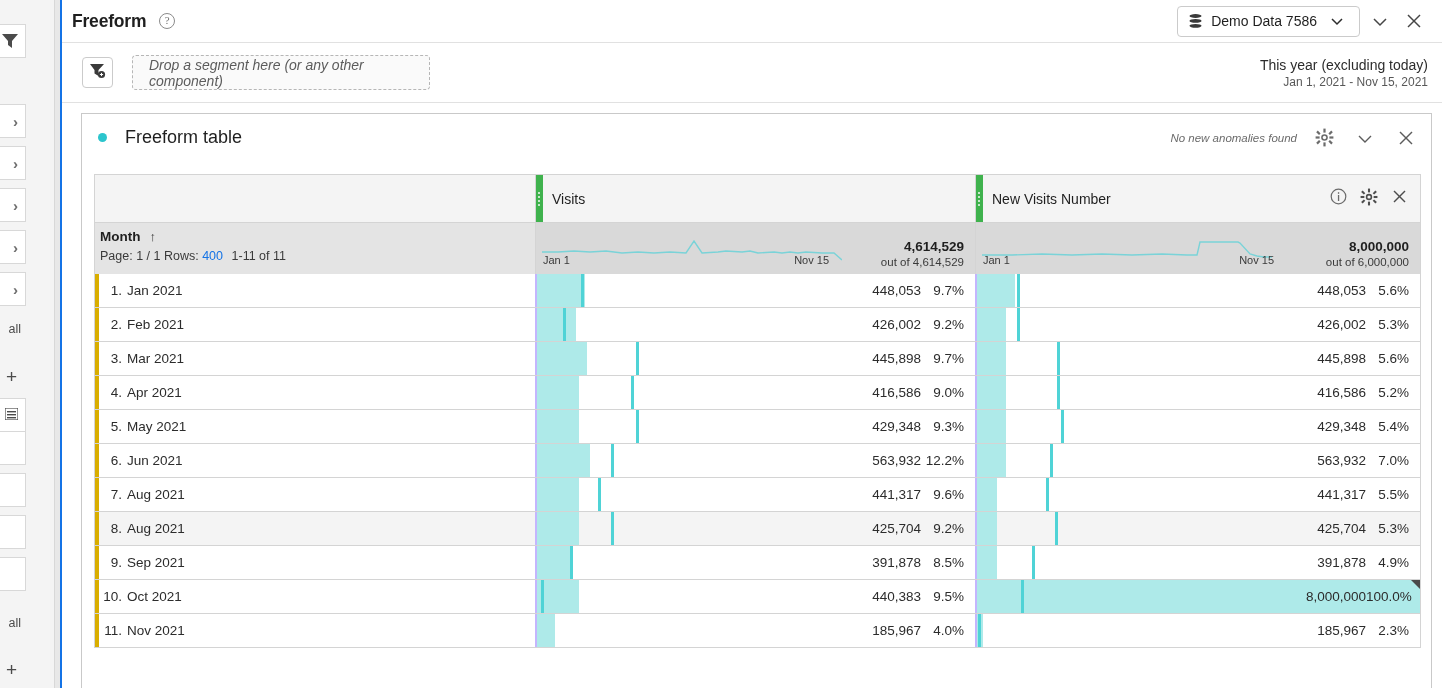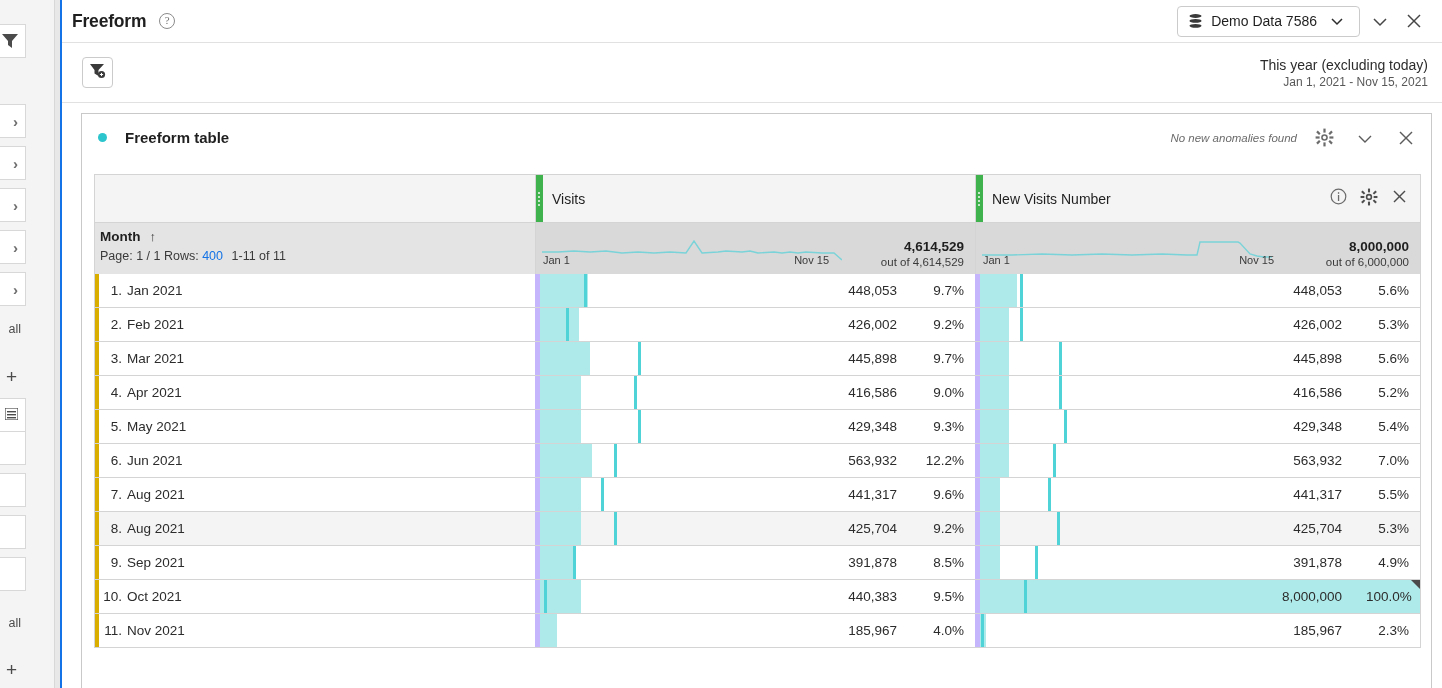--- a/index.html
+++ b/index.html
@@ -96,21 +96,21 @@
   
   .panel {
     position: absolute; left: 19px; top: 113px; right: 10px; bottom: 0;
     border: 1px solid #c9c9c9; border-bottom: none; background: #fff;
   }
   .panel-head { height: 47px; display: flex; align-items: center; padding: 0 11px 0 0; }
   .panel-dot {
     width: 9px; height: 9px; border-radius: 50%; background: #2cc5cd;
     margin-left: 16px;
   }
-  .panel-title { margin-left: 18px; font-size: 15px; font-weight: 700; color: #1f1f1f; }
+  .panel-title { margin-left: 18px; font-size: 18px; font-weight: 400; color: #1f1f1f; }
   .panel-right { margin-left: auto; display: flex; align-items: center; gap: 13px; }
   .anomaly { font-size: 11.5px; font-style: italic; color: #6b6b6b; }
 
   
   .tbl { position: absolute; left: 12px; right: 10px; top: 60px; }
   .hdr-row { display: flex; height: 48px; background: #f4f4f4; border: 1px solid #d4d4d4; border-bottom: none; }
   .hdr-dim { flex: 0 0 440px; }
   .hdr-met {
     position: relative; display: flex; align-items: center;
     border-left: 1px solid #d4d4d4;
@@ -148,21 +148,21 @@
   .body-row { display: flex; height: 34px; border: 1px solid #d4d4d4; border-top: none; background: #fff; }
   .body-row.hover { background: #f4f4f4; }
   .cell-dim {
     flex: 0 0 440px; position: relative; display: flex; align-items: center;
     font-size: 13.5px; color: #2c2c2c;
   }
   .goldbar { position: absolute; left: 0; top: 0; width: 4px; height: 100%; background: #d9ae00; }
   .rk { width: 32px; text-align: right; padding-right: 5px; }
   .cell-met {
     position: relative; display: flex; align-items: center; justify-content: flex-end;
-    border-left: 5px solid #c4b5fd; overflow: hidden; gap: 24px;
+    border-left: 2px solid #c4b5fd; overflow: hidden;
   }
   .cell-met.m1 { flex: 0 0 440px; }
   .cell-met.m2 { flex: 1 1 auto; }
   .fill { position: absolute; left: 0; top: 0; height: 100%; background: #aeeae9; }
   .mark { position: absolute; top: 0; width: 3px; height: 100%; background: #4fd3d6; }
   .corner {
     position: absolute; right: 0; top: 0; width: 0; height: 0;
     border-top: 9px solid #4a4a4a; border-left: 9px solid transparent;
   }
   .val { position: relative; font-size: 13.5px; color: #2c2c2c; }
@@ -257,20 +257,21 @@
       <div class="seg-filter-btn">
         <span>
           <svg width="17" height="16" viewBox="0 0 17 16">
             <polygon points="1,1 15,1 9.5,7 9.5,13 5.5,10.5 5.5,7" fill="#3a3a3a"></polygon>
             <circle cx="12.5" cy="11.5" r="3.6" fill="#3a3a3a"></circle>
             <rect x="10.9" y="11" width="3.2" height="1" fill="#fff"></rect>
             <rect x="12" y="9.9" width="1" height="3.2" fill="#fff"></rect>
           </svg>
         </span>
       </div>
+      <div class="dropzone">Drop a segment here (or any other component)</div>
       <div class="daterange">
         <div class="dr-main">This year (excluding today)</div>
         <div class="dr-sub">Jan 1, 2021 - Nov 15, 2021</div>
       </div>
     </div>
 
     <div class="panel">
       <div class="panel-head">
         <div class="panel-dot"></div>
         <div class="panel-title">Freeform table</div>

